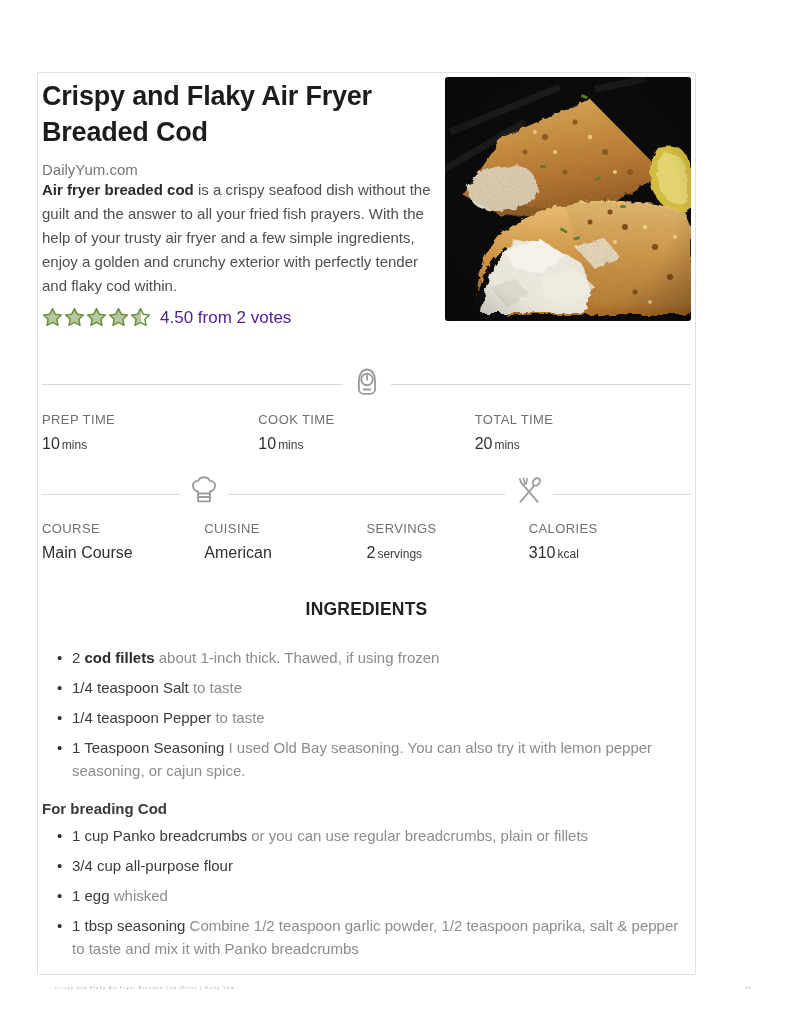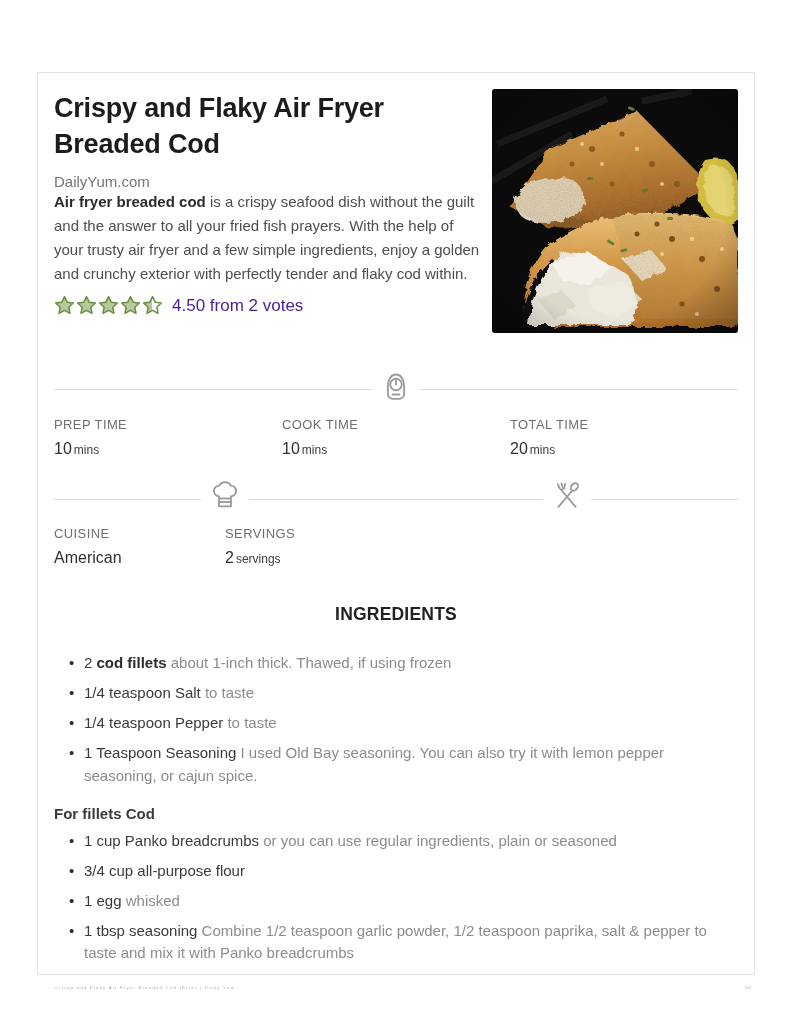--- a/index.html
+++ b/index.html
@@ -1,20 +1,20 @@
 <!DOCTYPE html>
 <html><head>
 <meta charset="utf-8">
 <style>
   * { margin:0; padding:0; box-sizing:border-box; }
   html,body { width:791px; height:1023px; background:#ffffff;
     font-family:"Liberation Sans", sans-serif; position:relative; overflow:hidden; }
 
-  .card { position:absolute; left:37px; top:72px; width:718px; height:903px;
-    border:1px solid #e1e1e1; border-radius:1px; background:#fff; padding:16px; overflow:hidden; }
+  .card { position:absolute; left:37px; top:72px; width:659px; height:903px;
+    border:1px solid #e1e1e1; border-radius:1px; background:#fff; padding:4px; overflow:hidden; }
 
   
   .top { display:flex; gap:12px; }
   .top-left { flex:1; min-width:0; padding-left:0; }
   .title { font-size:27px; font-weight:700; color:#1c1c1c; line-height:1.32;
     letter-spacing:-0.2px; margin-top:2px; }
   .source { margin-top:11px; font-size:15px; color:#767676; }
   .desc { font-size:15px; line-height:1.6; color:#4e4e4e; }
   .desc b { color:#2b2b2b; }
   .rating-row { margin-top:9px; display:flex; align-items:center; gap:9px; }
@@ -252,43 +252,51 @@
         <path d="M4.5 2.5 L6.5 6.5 M7.5 1.8 L8.6 5.8 M10.5 2 L9.8 6.2 M5 4.5 Q6.5 8 8.8 6.6" stroke-width="1.3"></path>
         <line x1="16.5" y1="7.5" x2="5" y2="21"></line>
         <ellipse cx="18" cy="4.8" rx="2.5" ry="3.4" transform="rotate(40 18 4.8)" fill="#fff"></ellipse>
       </svg>
     </span>
     <div class="line l3"></div>
   </div>
 
   <div class="stat-row four">
     <div class="stat">
+      <div class="lbl">COURSE</div>
+      <div class="val"><span>Main Course</span><span class="unit"></span></div>
+    </div>
+    <div class="stat">
       <div class="lbl">CUISINE</div>
       <div class="val"><span>American</span><span class="unit"></span></div>
     </div>
     <div class="stat">
       <div class="lbl">SERVINGS</div>
       <div class="val"><span>2</span><span class="unit">servings</span></div>
+    </div>
+    <div class="stat">
+      <div class="lbl">CALORIES</div>
+      <div class="val"><span>310</span><span class="unit">kcal</span></div>
     </div>
   </div>
 
   <div class="sec-head sec-ingredients">
     <span class="txt">INGREDIENTS</span>
     <span class="rule"></span>
   </div>
   <ul class="ing">
       <li><span class="seg-dark">2 </span><span class="seg-bold">cod fillets</span><span class="seg-muted"> about 1-inch thick. Thawed, if using frozen</span></li>
       <li><span class="seg-dark">1/4 teaspoon Salt</span><span class="seg-muted"> to taste</span></li>
       <li><span class="seg-dark">1/4 teaspoon Pepper</span><span class="seg-muted"> to taste</span></li>
       <li><span class="seg-dark">1 Teaspoon Seasoning</span><span class="seg-muted"> I used Old Bay seasoning. You can also try it with lemon pepper seasoning, or cajun spice.</span></li>
     </ul>
 
-  <div class="sub-head">For fillets Cod</div>
+  <div class="sub-head">For breading Cod</div>
   <ul class="ing second">
-      <li><span class="seg-dark">1 cup Panko breadcrumbs</span><span class="seg-muted"> or you can use regular ingredients, plain or seasoned</span></li>
+      <li><span class="seg-dark">1 cup Panko breadcrumbs</span><span class="seg-muted"> or you can use regular breadcrumbs, plain or fillets</span></li>
       <li><span class="seg-dark">3/4 cup all-purpose flour</span></li>
       <li><span class="seg-dark">1 egg</span><span class="seg-muted"> whisked</span></li>
       <li><span class="seg-dark">1 tbsp seasoning</span><span class="seg-muted"> Combine 1/2 teaspoon garlic powder, 1/2 teaspoon paprika, salt &amp; pepper to taste and mix it with Panko breadcrumbs</span></li>
     </ul>
 
 </div>
 
 <div class="footer-left">Crispy and Flaky Air Fryer Breaded Cod (Fish) | Daily Yum</div>
 <div class="footer-right">1/2</div>
 

